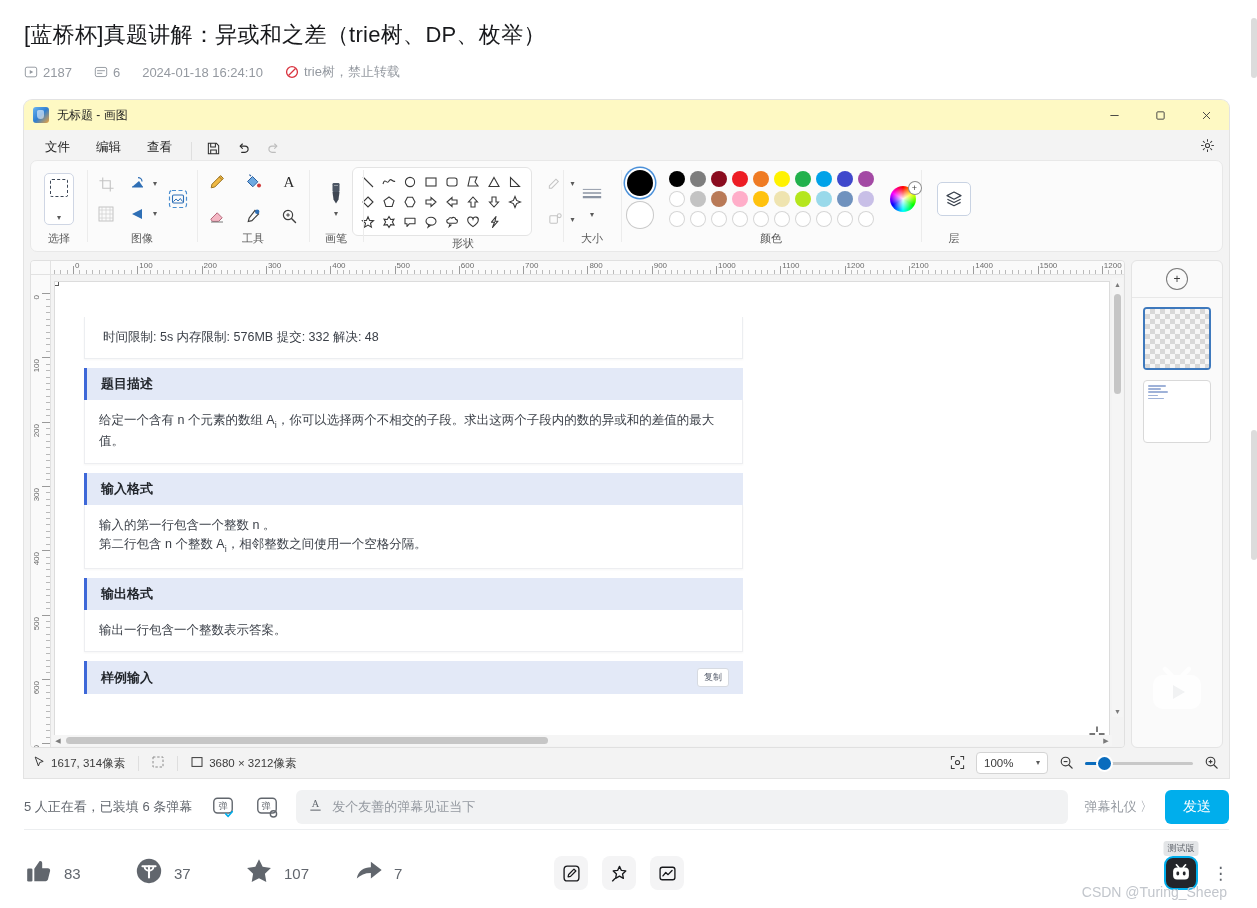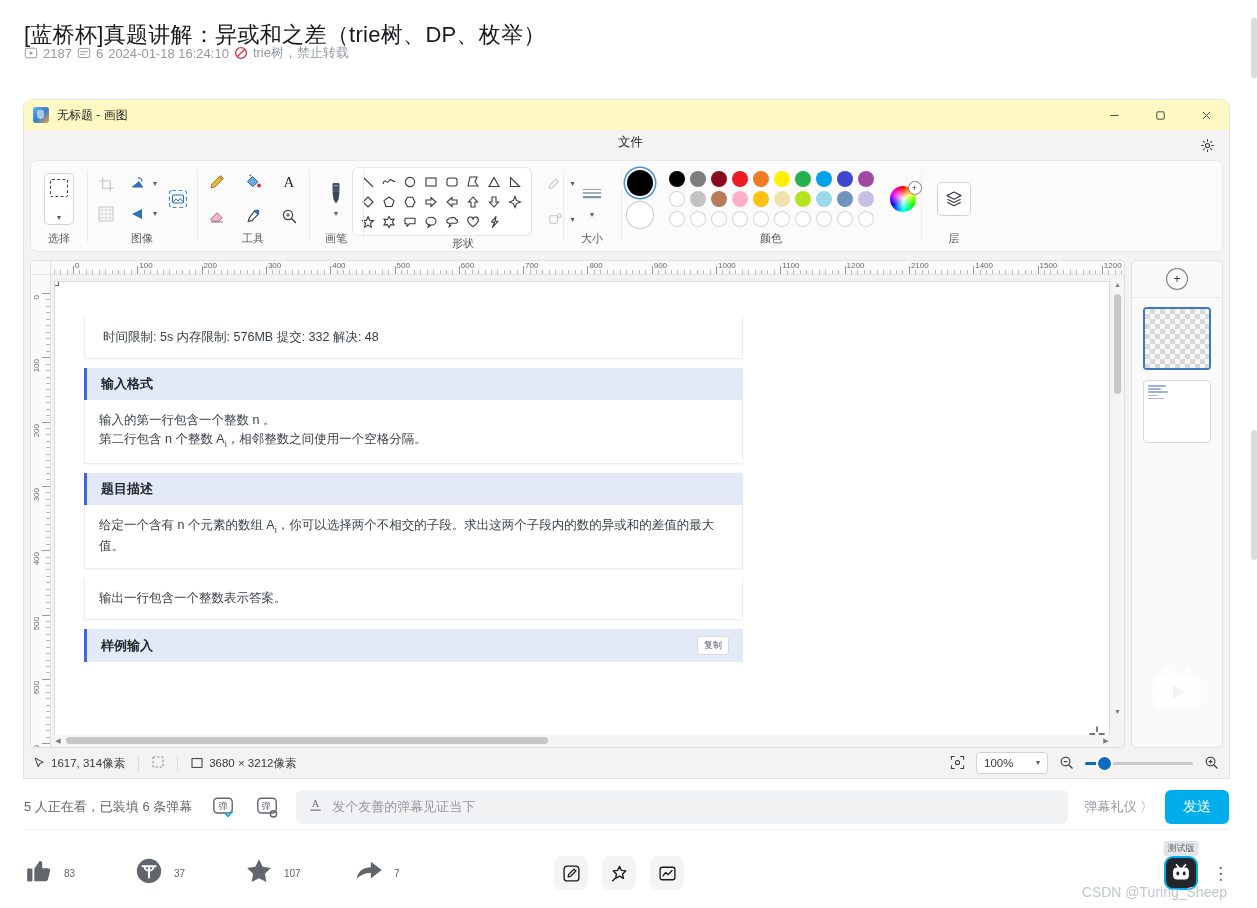--- a/index.html
+++ b/index.html
@@ -11,22 +11,22 @@
   }
   .page { position: relative; width: 1257px; height: 908px; background:#fff; }
 
   
   .video-title {
     position: absolute; left: 24px; top: 20px;
     font-size: 22px; color: #18191c; font-weight: 400;
     letter-spacing: .3px; white-space: nowrap;
   }
   .video-meta {
-    position: absolute; left: 24px; top: 44px;
-    display: flex; align-items: center; gap: 5px;
+    position: absolute; left: 24px; top: 63px;
+    display: flex; align-items: center; gap: 22px;
     font-size: 13px; color: #9499a0; white-space: nowrap;
   }
   .meta-item { display: flex; align-items: center; gap: 5px; }
   .meta-ico { width: 14px; height: 14px; display: inline-block; }
   .ban-txt { color: #9499a0; }
   .ban-ico { color: #d9333f; }
 
   
   .paint {
     position: absolute; left: 24px; top: 100px;
@@ -50,22 +50,22 @@
     background:#fff; opacity:.55; border-radius:2px 2px 4px 4px;
   }
   .app-title { font-size: 12px; color: #1f1f1f; }
   .wbtns { position: absolute; right: 0; top: 0; height: 30px; display: flex; }
   .wbtn {
     width: 46px; height: 30px; display: flex; align-items: center; justify-content: center;
     font-size: 12px; color: #3b3b3b;
   }
 
   .menubar {
-    height: 30px; display: flex; align-items: center; gap: 0;
-    padding-left: 8px; background: #f3f3f3; position: relative; flex-direction: column;
+    height: 30px; display: flex; align-items: flex-end; gap: 0;
+    padding-left: 8px; background: #f3f3f3; position: relative;
   }
   .menu-item {
     font-size: 12.5px; color: #1f1f1f; padding: 4px 13px; border-radius: 4px;
   }
   .mb-sep { width:1px; height:18px; background:#dfdfdf; margin: 0 6px; }
   .mb-ico {
     width: 30px; height: 24px; display:flex; align-items:center; justify-content:center;
     color:#2b2b2b;
   }
   .mb-ico.disabled { color:#bdbdbd; }
@@ -273,21 +273,21 @@
     position:absolute; left:50%; bottom:34px; transform:translateX(-50%);
     width:56px;height:48px; opacity:.9;
   }
 
   
   .statusbar {
     position:absolute; left:0; right:0; bottom:0; height:30px;
     background:#f3f3f3; display:flex; align-items:center;
     font-size:11.5px; color:#3b3b3b; padding: 0 10px;
   }
-  .sb-item { display:flex; align-items:flex-end; gap:6px; }
+  .sb-item { display:flex; align-items:flex-start; gap:6px; }
   .sb-sep { width:1px;height:15px;background:#dedede;margin:0 13px; }
   .sb-right { margin-left:auto; display:flex; align-items:center; gap:11px; }
   .zoom-select {
     width:72px;height:22px;border:1px solid #d4d4d4;border-radius:4px;background:#fff;
     display:flex;align-items:center;justify-content:space-between;padding:0 7px;font-size:11.5px;
   }
   .zslider { position:relative; width:108px; height:14px; display:flex; align-items:center; }
   .ztrack { position:absolute; left:0; right:0; height:3px; background:#c8c8c8; border-radius:2px; }
   .ztrack-f { position:absolute; left:0; width:18px; height:3px; background:#0a6cbd; border-radius:2px; }
   .zknob { position:absolute; left:13px; width:13px;height:13px;border-radius:50%;background:#0a6cbd;
@@ -314,21 +314,21 @@
     width:64px;height:34px;background:#00aeec;color:#fff;border-radius:6px;
     display:flex;align-items:center;justify-content:center;font-size:14px;
   }
 
   
   .actions {
     position:absolute; left:24px; top:845px; width:1205px; height:56px;
     display:flex; align-items:center;
   }
   .act { display:flex; align-items:center; gap:10px; width:110px; color:#61666d; }
-  .act-num { font-size:10px; color:#61666d; }
+  .act-num { font-size:15px; color:#61666d; }
   .tools3 { display:flex; align-items:center; gap:14px; margin-left:90px; }
   .tool-btn {
     width:34px;height:34px;border-radius:8px;background:#f4f4f5;
     display:flex;align-items:center;justify-content:center;color:#18191c;
   }
   .right-ai { margin-left:auto; display:flex; align-items:center; gap:14px; position:relative; }
   .ai-btn {
     width:34px;height:34px;border-radius:9px;background:#23252a;
     border:2px solid #00aeec;
     display:flex;align-items:center;justify-content:center; position:relative;
@@ -1056,38 +1056,41 @@
         <div class="canvas-scroll">
           <div class="canvas-sheet">
 
             <div class="handle" style="left:-3px;top:-3px"></div>
 
             <div class="shot">
               <div class="shot-limits">时间限制: 5s 内存限制: 576MB 提交: 332 解决: 48</div>
 
               <div class="sec">
                 <div class="sec-head">
+                  <span>题目描述</span>
+                </div>
+                <div class="sec-body">
+                  给定一个含有 n 个元素的数组 A<span class="sub">i</span>，你可以选择两个不相交的子段。求出这两个子段内的数的异或和的差值的最大值。
+                </div>
+              </div>
+
+              <div class="sec">
+                <div class="sec-head">
                   <span>输入格式</span>
                 </div>
                 <div class="sec-body">
                   输入的第一行包含一个整数 n 。<br>
                   第二行包含 n 个整数 A<span class="sub">i</span>，相邻整数之间使用一个空格分隔。
                 </div>
               </div>
 
               <div class="sec">
                 <div class="sec-head">
-                  <span>题目描述</span>
+                  <span>输出格式</span>
                 </div>
-                <div class="sec-body">
-                  给定一个含有 n 个元素的数组 A<span class="sub">i</span>，你可以选择两个不相交的子段。求出这两个子段内的数的异或和的差值的最大值。
-                </div>
-              </div>
-
-              <div class="sec">
                 <div class="sec-body">输出一行包含一个整数表示答案。</div>
               </div>
 
               <div class="sec">
                 <div class="sec-head">
                   <span>样例输入</span>
                   <span class="copy-btn">复制</span>
                 </div>
 
               </div>

